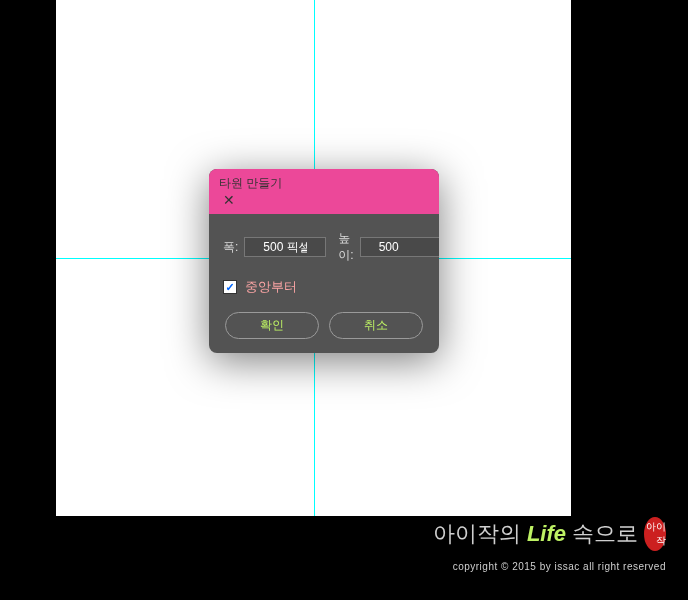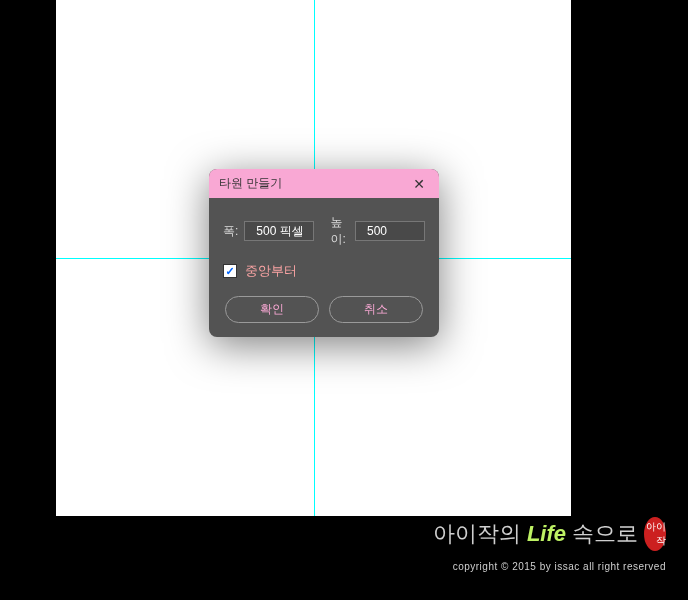--- a/index.html
+++ b/index.html
@@ -39,27 +39,28 @@
       position: absolute;
       left: 209px;
       top: 169px;
       width: 230px;
       background: #535353;
       border-radius: 8px;
       box-shadow: 0 8px 40px rgba(0,0,0,0.5);
       overflow: hidden;
     }
     .dialog-titlebar {
-      background: #f9a8d4;
+      background: #ec4899;
       padding: 6px 10px;
       display: flex;
       justify-content: space-between;
-      align-items: flex-end;
+      align-items: flex-start;
       font-size: 12px;
       color: #333;
+      flex-direction: column;
     }
     .close-icon {
       font-size: 14px;
       color: #333;
       cursor: pointer;
       padding: 0 4px;
     }
     .dialog-body {
       padding: 16px 14px 14px;
     }
@@ -71,22 +72,22 @@
     }
     .field-label {
       color: #ddd;
       font-size: 12px;
     }
     .field-input {
       background: #494949;
       border: 1px solid #777;
       color: #fff;
       font-size: 12px;
-      padding: 2px 11px;
-      width: 70px;
+      padding: 2px 18px;
+      width: 82px;
     }
     .check-row {
       display: flex;
       align-items: center;
       gap: 8px;
       margin-bottom: 16px;
     }
     .checkbox {
       width: 14px;
       height: 14px;
@@ -104,21 +105,21 @@
       font-size: 13px;
     }
     .button-row {
       display: flex;
       gap: 10px;
       justify-content: center;
     }
     .btn {
       border: 1px solid #9a9a9a;
       background: transparent;
-      color: #f9a8d4;
+      color: #bef264;
       border-radius: 14px;
       padding: 4px 0;
       width: 94px;
       font-size: 12px;
       cursor: pointer;
       text-align: center;
     }
     .watermark {
       position: absolute;
       right: 22px;

